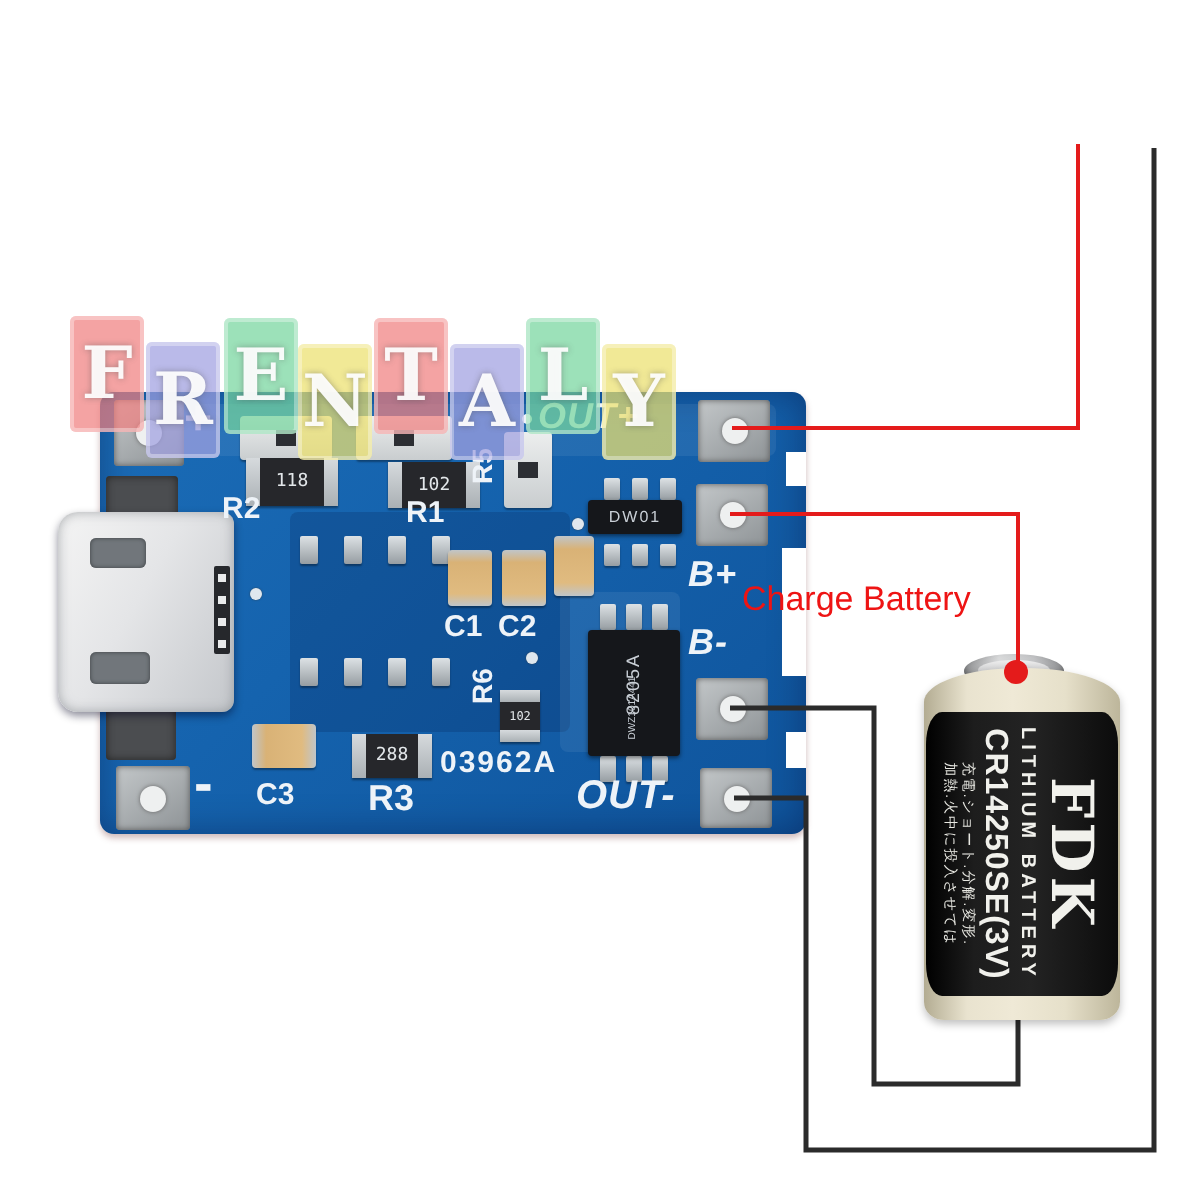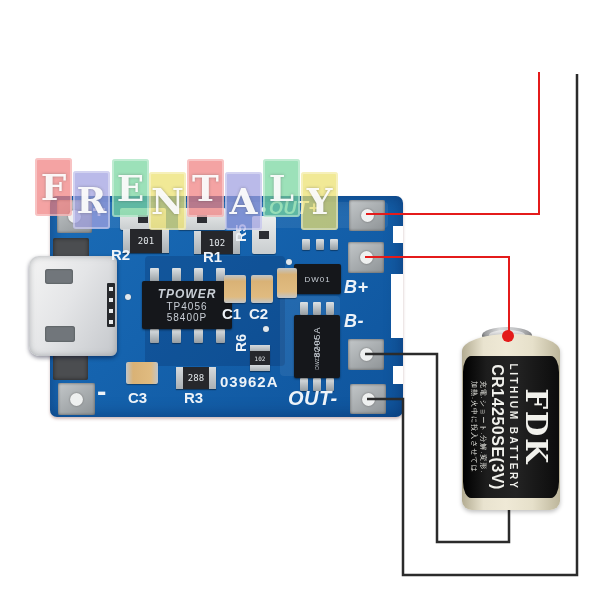--- a/index.html
+++ b/index.html
@@ -131,50 +131,45 @@
       </div>
 
     <div class="pin" style="left:100px;top:72px;height:14px;"></div>
     <div class="pin" style="left:122px;top:72px;height:14px;"></div>
     <div class="pin" style="left:144px;top:72px;height:14px;"></div>
     <div class="pin" style="left:166px;top:72px;height:14px;"></div>
     <div class="pin" style="left:100px;top:133px;height:14px;"></div>
     <div class="pin" style="left:122px;top:133px;height:14px;"></div>
     <div class="pin" style="left:144px;top:133px;height:14px;"></div>
     <div class="pin" style="left:166px;top:133px;height:14px;"></div>
-    <div class="chip" style="left:92px;top:85px;width:90px;height:48px;">
-      <span style="font-style:italic;font-weight:bold;font-size:12px;letter-spacing:1px;">TPOWER</span>
-      <span style="font-size:10px;letter-spacing:1px;">TP4056</span>
-      <span style="font-size:10px;letter-spacing:1px;">58400P</span>
-    </div>
 
     <div class="pin" style="left:252px;top:43px;height:11px;width:8px;"></div>
     <div class="pin" style="left:266px;top:43px;height:11px;width:8px;"></div>
     <div class="pin" style="left:280px;top:43px;height:11px;width:8px;"></div>
     <div class="pin" style="left:252px;top:76px;height:11px;width:8px;"></div>
     <div class="pin" style="left:266px;top:76px;height:11px;width:8px;"></div>
     <div class="pin" style="left:280px;top:76px;height:11px;width:8px;"></div>
-    <div class="chip" style="left:244px;top:68px;width:47px;height:30px;">
+    <div class="chip" style="left:244px;top:54px;width:47px;height:17px;">
       <span style="font-size:8px;letter-spacing:1px;">DW01</span>
     </div>
 
     <div class="pin" style="left:250px;top:106px;height:13px;width:8px;"></div>
     <div class="pin" style="left:263px;top:106px;height:13px;width:8px;"></div>
     <div class="pin" style="left:276px;top:106px;height:13px;width:8px;"></div>
     <div class="pin" style="left:250px;top:182px;height:13px;width:8px;"></div>
     <div class="pin" style="left:263px;top:182px;height:13px;width:8px;"></div>
     <div class="pin" style="left:276px;top:182px;height:13px;width:8px;"></div>
     <div class="chip" style="left:244px;top:119px;width:46px;height:63px;">
       <span style="transform:rotate(-90deg);font-size:9px;letter-spacing:1px;white-space:nowrap;">8205A</span>
       <span style="transform:rotate(-90deg);font-size:5px;white-space:nowrap;margin-top:4px;">DWZ101A441</span>
     </div>
 
     <div class="res" style="left:73px;top:33px;width:46px;height:24px;">
         <span class="end"></span>
-        <span class="mid">201</span>
+        <span class="mid">118</span>
         <span class="end"></span>
       </div>
     <div class="res" style="left:144px;top:35px;width:46px;height:23px;">
         <span class="end"></span>
         <span class="mid">102</span>
         <span class="end"></span>
       </div>
     <div class="res" style="left:126px;top:171px;width:40px;height:22px;">
         <span class="end"></span>
         <span class="mid">288</span>
@@ -200,21 +195,21 @@
 
     <span class="sk" style="left:42px;top:2px;font-size:24px;">+</span>
     <span class="sk" style="left:47px;top:182px;font-size:28px;">-</span>
     <span class="sk" style="left:61px;top:51px;font-size:15px;">R2</span>
     <span class="sk" style="left:153px;top:53px;font-size:15px;">R1</span>
     <span class="sk vert" style="left:182px;top:30px;font-size:14px;">R5</span>
     <span class="sk vert" style="left:182px;top:140px;font-size:14px;">R6</span>
     <span class="sk" style="left:172px;top:110px;font-size:15px;">C1</span>
     <span class="sk" style="left:199px;top:110px;font-size:15px;">C2</span>
     <span class="sk" style="left:78px;top:194px;font-size:15px;">C3</span>
-    <span class="sk" style="left:134px;top:194px;font-size:15px;text-align:right;">R3</span>
+    <span class="sk" style="left:134px;top:194px;font-size:18px;text-align:right;">R3</span>
     <span class="sk" style="left:170px;top:178px;font-size:15px;letter-spacing:1px;">03962A</span>
     <div class="dot" style="left:211px;top:11px;"></div>
     <span class="sk big" style="left:219px;top:3px;">OUT+</span>
     <span class="sk big" style="left:294px;top:82px;">B+</span>
     <span class="sk big" style="left:294px;top:116px;">B-</span>
     <span class="sk big" style="left:238px;top:192px;font-size:20px;">OUT-</span>
   </div>
 
   <svg class="wires" width="600" height="600">
     <polyline points="367,399 403,399 403,575 577,575 577,74" fill="none" stroke-width="2.5" stroke="#2b2b2b"></polyline>
@@ -259,14 +254,15 @@
         <span>A</span>
       </div>
     <div class="wm-tile" style="left: 263px; top: 159px; background-color: rgba(118, 214, 158, 0.72);">
         <span>L</span>
       </div>
     <div class="wm-tile" style="left: 301px; top: 172px; background-color: rgba(235, 224, 110, 0.72);">
         <span>Y</span>
       </div>
   </div>
 
+  <div class="ann" style="left: 371px; top: 290px; color: rgb(238, 20, 20);">Charge Battery</div>
 
 </div>
 
 </body></html>

